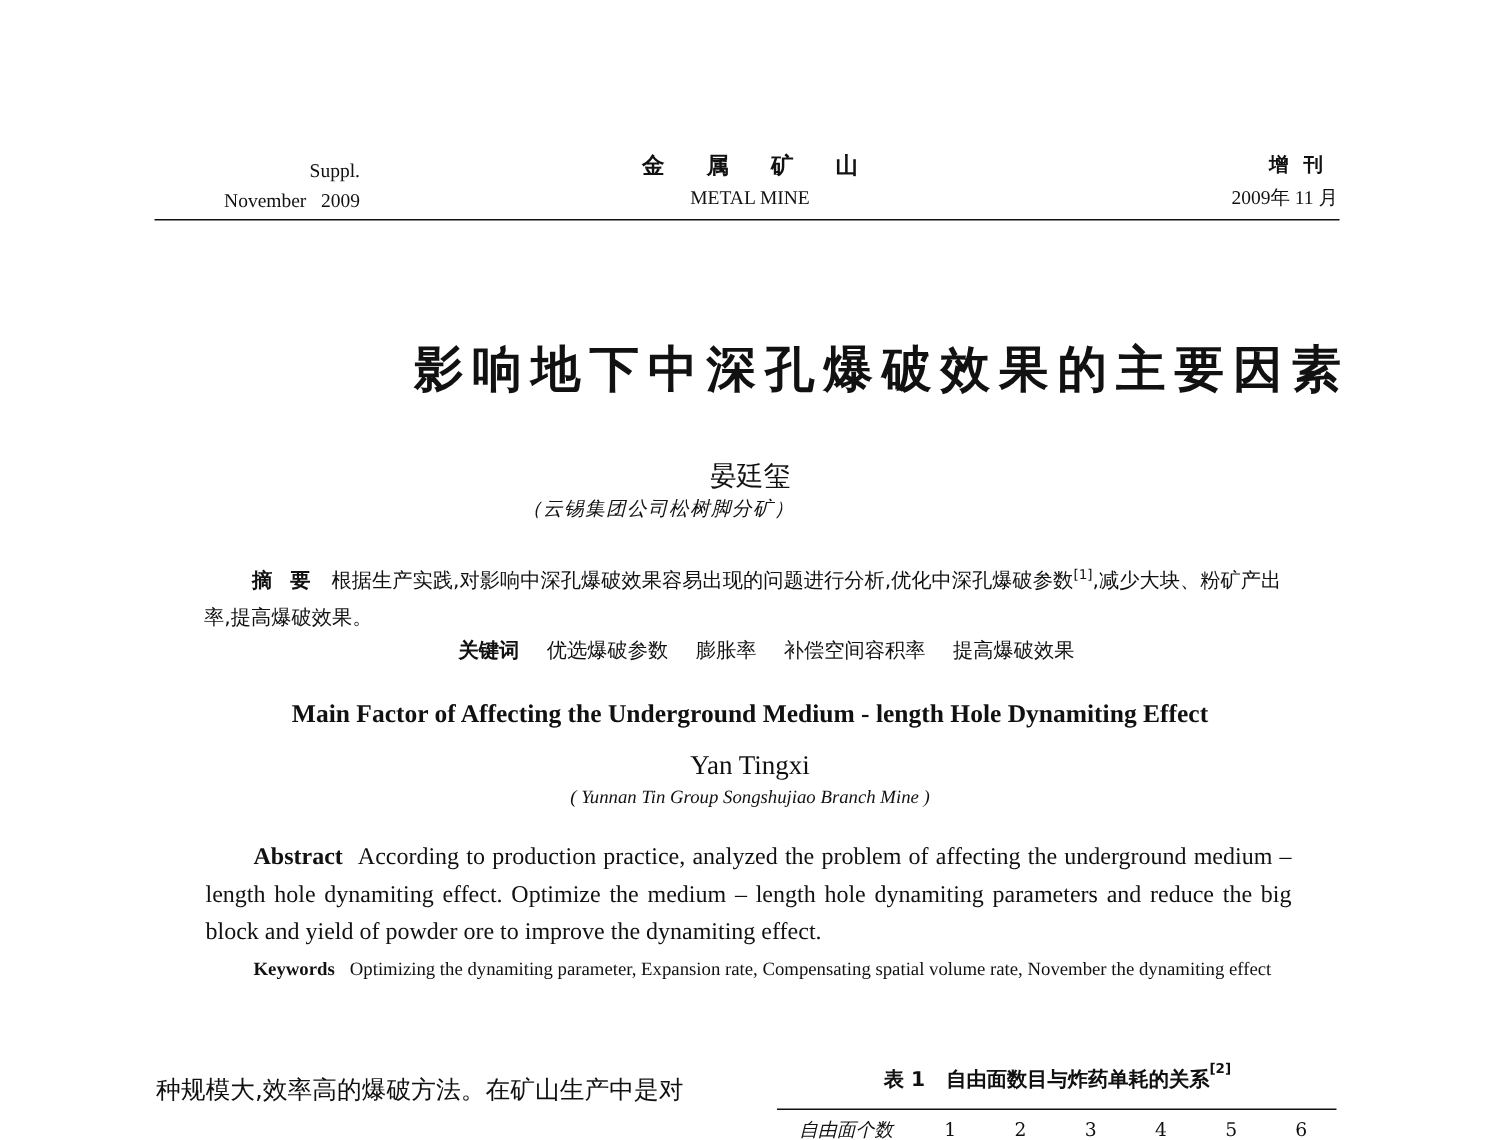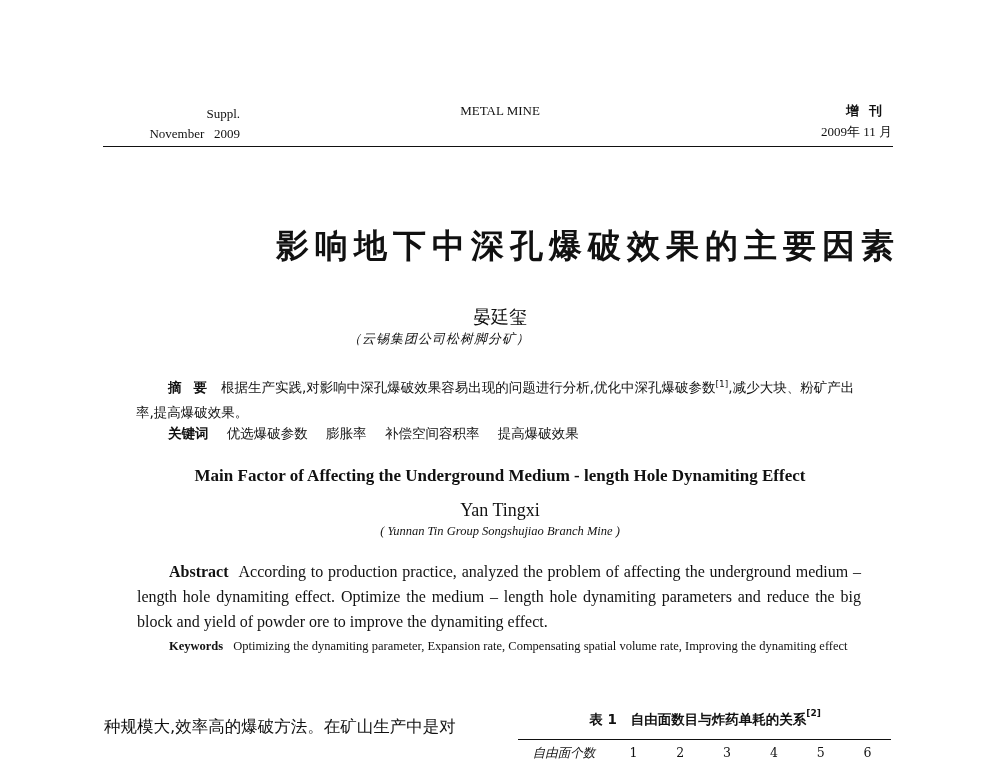--- a/index.html
+++ b/index.html
@@ -17,21 +17,21 @@
   .hdr-right .cn { display:block; font-size:13px; letter-spacing:10px; font-weight:bold; font-family:"DejaVu Serif",serif; }
   .hdr-rule { left:103px; top:146px; width:790px; height:0; border-top:1.8px solid #111; }
 
   .title-cn { left:100px; top:224px; width:800px; text-align:right; font-size:33px; font-weight:bold;
     letter-spacing:6px; font-family:"DejaVu Serif",serif; }
   .author-cn { left:380px; top:305px; width:240px; text-align:center; font-size:18px; font-family:"DejaVu Serif",serif; }
   .affil-cn { left:348px; top:330px; width:340px; text-align:left; font-size:13px; font-style:italic; letter-spacing:1px; font-family:"DejaVu Serif",serif; }
 
   .abs-cn { left:136px; top:375px; width:725px; font-size:13.5px; line-height:25px; font-family:"DejaVu Sans",sans-serif; }
   .abs-cn .lbl { font-weight:bold; letter-spacing:12px; margin-left:32px; margin-right:2px; }
-  .kw-cn { left:168px; top:425px; width:700px; font-size:13.5px; font-family:"DejaVu Serif",serif; }
+  .kw-cn { left:168px; top:425px; width:700px; font-size:13.5px; font-family:"DejaVu Serif",serif;text-align:center; }
   .kw-cn .lbl { font-weight:bold; margin-right:14px; }
   .kw-cn .kw { margin-right:14px; }
   sup { font-size:9px; vertical-align:top; position:relative; top:-3px; }
 
   .title-en { left:100px; top:466px; width:800px; text-align:center; font-size:17px; font-weight:bold; }
   .author-en { left:380px; top:500px; width:240px; text-align:center; font-size:18px; }
   .affil-en { left:300px; top:524px; width:400px; text-align:center; font-size:12.5px; font-style:italic; }
 
   .abs-en { left:137px; top:559px; width:724px; font-size:16px; line-height:25px; text-align:justify; }
   .abs-en .lbl { font-weight:bold; margin-left:32px; margin-right:10px; }
@@ -49,20 +49,21 @@
   .tbl-row .cell { flex:1; text-align:center; }
 </style>
 </head>
 <body>
 
 <div class="abs hdr-left">
   <span class="l1">Suppl.</span>
   <span style="white-space:pre">November   2009</span>
 </div>
 <div class="abs hdr-center">
+  <span class="cn">金属矿山</span>
   <span>METAL MINE</span>
 </div>
 <div class="abs hdr-right">
   <span class="cn">增刊</span>
   <span>2009年 11 月</span>
 </div>
 <div class="abs hdr-rule"></div>
 
 <div class="abs title-cn">影响地下中深孔爆破效果的主要因素</div>
 <div class="abs author-cn">晏廷玺</div>
@@ -80,21 +81,21 @@
 </div>
 
 <div class="abs title-en">Main Factor of Affecting the Underground Medium - length Hole Dynamiting Effect</div>
 <div class="abs author-en">Yan Tingxi</div>
 <div class="abs affil-en">( Yunnan Tin Group Songshujiao Branch Mine )</div>
 
 <div class="abs abs-en">
   <span class="lbl">Abstract</span><span>According to production practice, analyzed the problem of affecting the underground medium – length hole dynamiting effect. Optimize the medium – length hole dynamiting parameters and reduce the big block and yield of powder ore to improve the dynamiting effect.</span>
 </div>
 <div class="abs kw-en">
-  <span class="lbl">Keywords</span><span>Optimizing the dynamiting parameter, Expansion rate, Compensating spatial volume rate, Improving the dynamiting effect</span>
+  <span class="lbl">Keywords</span><span>Optimizing the dynamiting parameter, Expansion rate, Compensating spatial volume rate, November the dynamiting effect</span>
 </div>
 
 <div class="abs body-cn">
   <div>种规模大,效率高的爆破方法。在矿山生产中是对</div>
 </div>
 
 <div class="abs tbl-title">
   <span class="num">表 1</span><span>自由面数目与炸药单耗的关系</span><sup>[2]</sup>
 </div>
 <div class="abs tbl-rule"></div>

